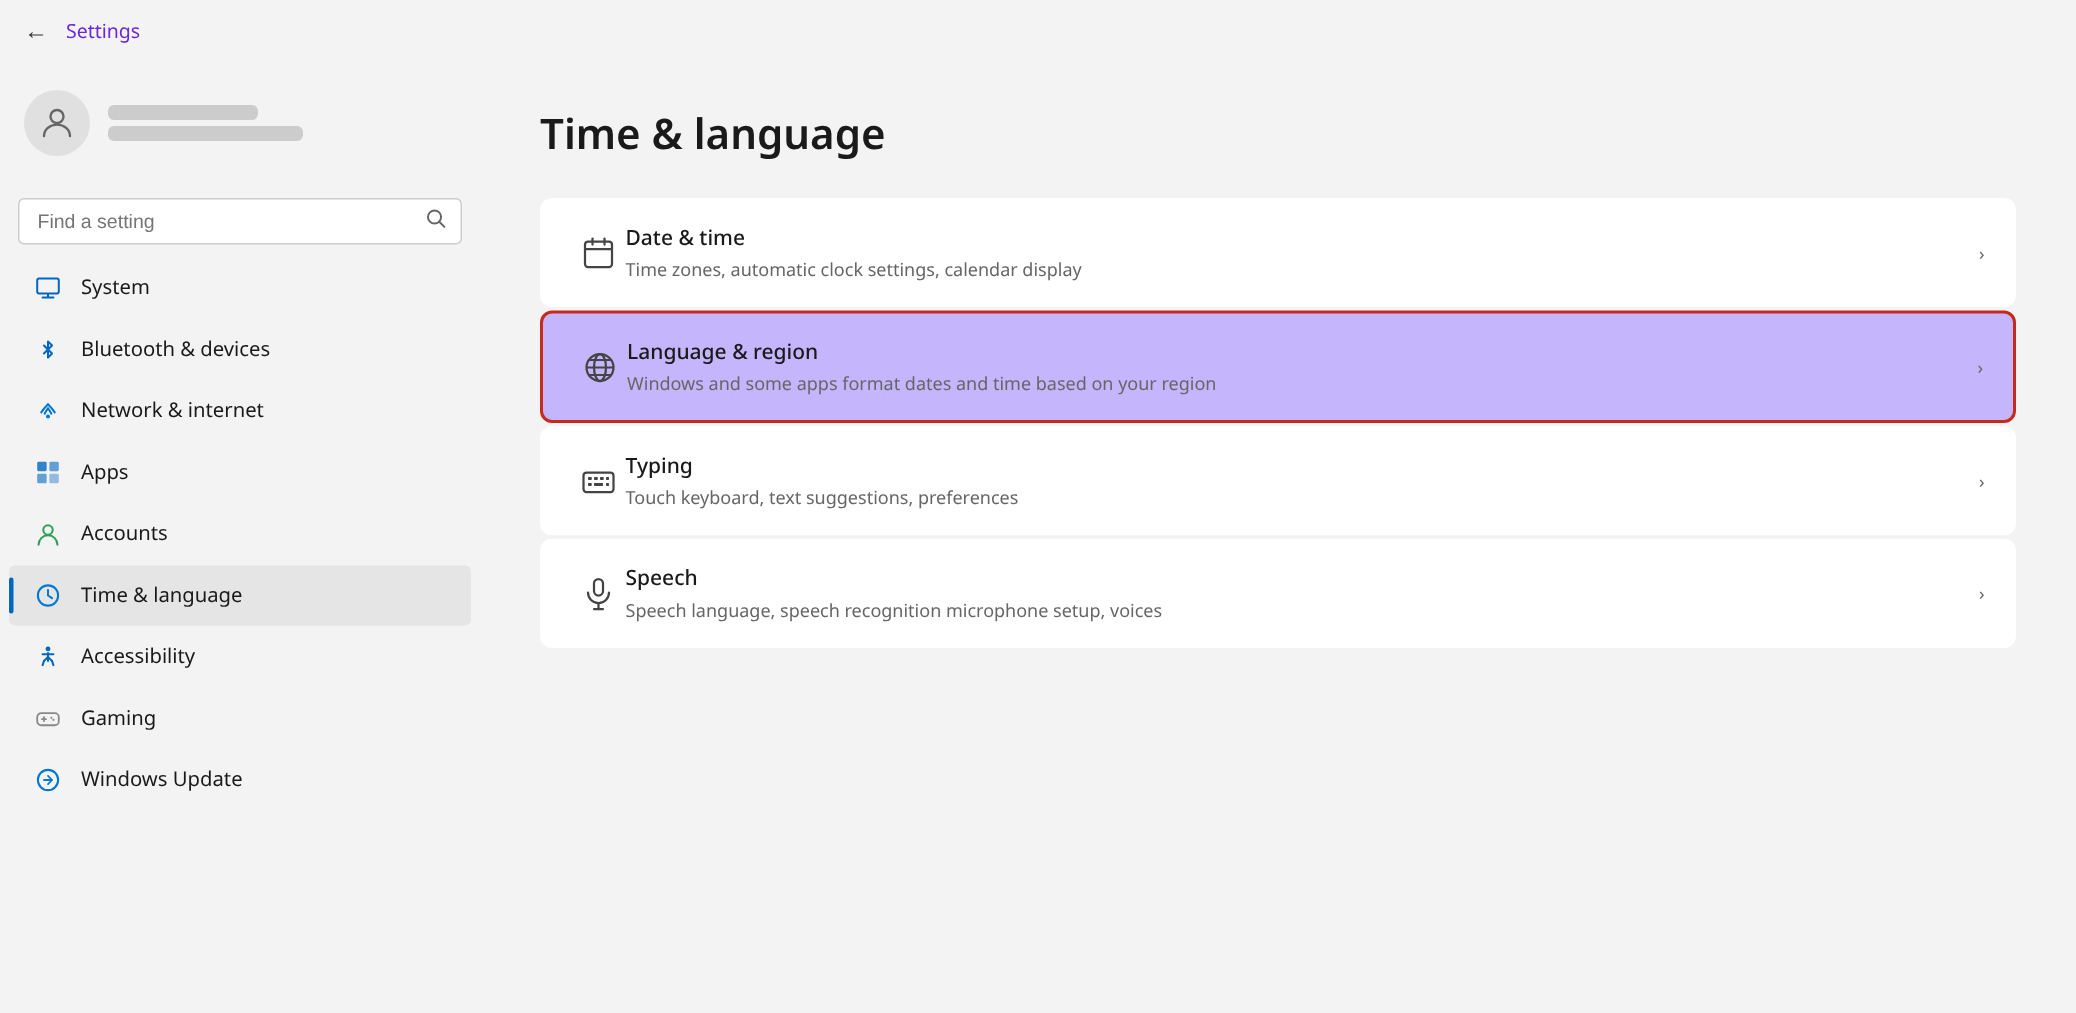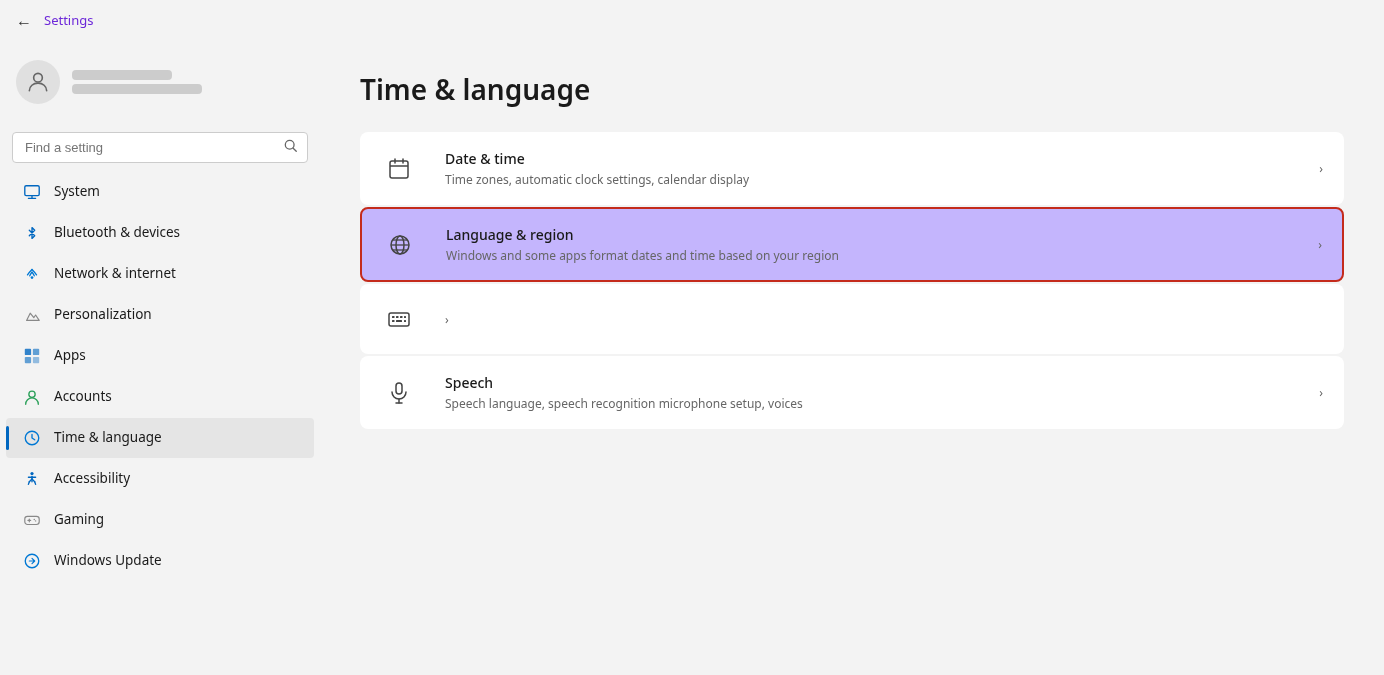--- a/index.html
+++ b/index.html
@@ -177,21 +177,21 @@
       max-width: 1000px;
     }
 
     .settings-item {
       display: flex;
       align-items: center;
       background: #fff;
       border-radius: 8px;
       padding: 16px 20px;
       cursor: pointer;
-      gap: 28px;
+      gap: 0;
       border: 1px solid transparent;
       transition: background 0.1s;
     }
     .settings-item.highlighted {
       border: 2px solid #c42b1c;
       background: #c4b5fd;
     }
 
     .settings-item-icon {
       width: 36px;
@@ -287,28 +287,20 @@
             <path d="M10 5 Q7 8 5 11" stroke="#0078d4" stroke-width="1.5" stroke-linecap="round"></path>
             <path d="M10 5 Q13 8 15 11" stroke="#0078d4" stroke-width="1.5" stroke-linecap="round"></path>
             <path d="M10 8 Q8.5 10 7.5 12" stroke="#0078d4" stroke-width="1.5" stroke-linecap="round"></path>
             <path d="M10 8 Q11.5 10 12.5 12" stroke="#0078d4" stroke-width="1.5" stroke-linecap="round"></path>
             <circle cx="10" cy="14" r="1.5" fill="#0078d4"></circle>
           </svg>
         </span>
         <span class="nav-label">Network &amp; internet</span>
       </div>
 
-      <div class="nav-item">
-        <span class="nav-icon icon-personalization">
-          <svg width="18" height="18" viewBox="0 0 20 20" fill="none">
-            <path d="M4 16 L8 8 L12 13 L14 10 L18 16 Z" stroke="#888" stroke-width="1.3" stroke-linejoin="round"></path>
-          </svg>
-        </span>
-        <span class="nav-label">Personalization</span>
-      </div>
 
       <div class="nav-item">
         <span class="nav-icon icon-apps">
           <svg width="18" height="18" viewBox="0 0 20 20" fill="none">
             <rect x="2" y="2" width="7" height="7" rx="1" fill="#0067c0" opacity="0.8"></rect>
             <rect x="11" y="2" width="7" height="7" rx="1" fill="#0067c0" opacity="0.6"></rect>
             <rect x="2" y="11" width="7" height="7" rx="1" fill="#0067c0" opacity="0.6"></rect>
             <rect x="11" y="11" width="7" height="7" rx="1" fill="#0067c0" opacity="0.4"></rect>
           </svg>
         </span>
@@ -421,20 +413,24 @@
             <rect x="2" y="6" width="20" height="13" rx="2" stroke="#444" stroke-width="1.5"></rect>
             <rect x="5" y="9" width="2.5" height="2" rx="0.5" fill="#444"></rect>
             <rect x="9" y="9" width="2.5" height="2" rx="0.5" fill="#444"></rect>
             <rect x="13" y="9" width="2.5" height="2" rx="0.5" fill="#444"></rect>
             <rect x="17" y="9" width="2" height="2" rx="0.5" fill="#444"></rect>
             <rect x="5" y="13" width="2.5" height="2" rx="0.5" fill="#444"></rect>
             <rect x="9" y="13" width="6" height="2" rx="0.5" fill="#444"></rect>
             <rect x="17" y="13" width="2" height="2" rx="0.5" fill="#444"></rect>
           </svg>
         </div>
+        <div class="settings-item-text">
+          <div class="settings-item-title">Typing</div>
+          <div class="settings-item-desc">Touch keyboard, text suggestions, preferences</div>
+        </div>
         <span class="settings-item-chevron">›</span>
       </div>
 
       <div class="settings-item">
         <div class="settings-item-icon">
           <svg width="24" height="24" viewBox="0 0 24 24" fill="none">
             <rect x="9" y="2" width="6" height="11" rx="3" stroke="#444" stroke-width="1.5"></rect>
             <path d="M5 11c0 3.9 3.1 7 7 7s7-3.1 7-7" stroke="#444" stroke-width="1.5" stroke-linecap="round"></path>
             <line x1="12" y1="18" x2="12" y2="22" stroke="#444" stroke-width="1.5" stroke-linecap="round"></line>
             <line x1="9" y1="22" x2="15" y2="22" stroke="#444" stroke-width="1.5" stroke-linecap="round"></line>

